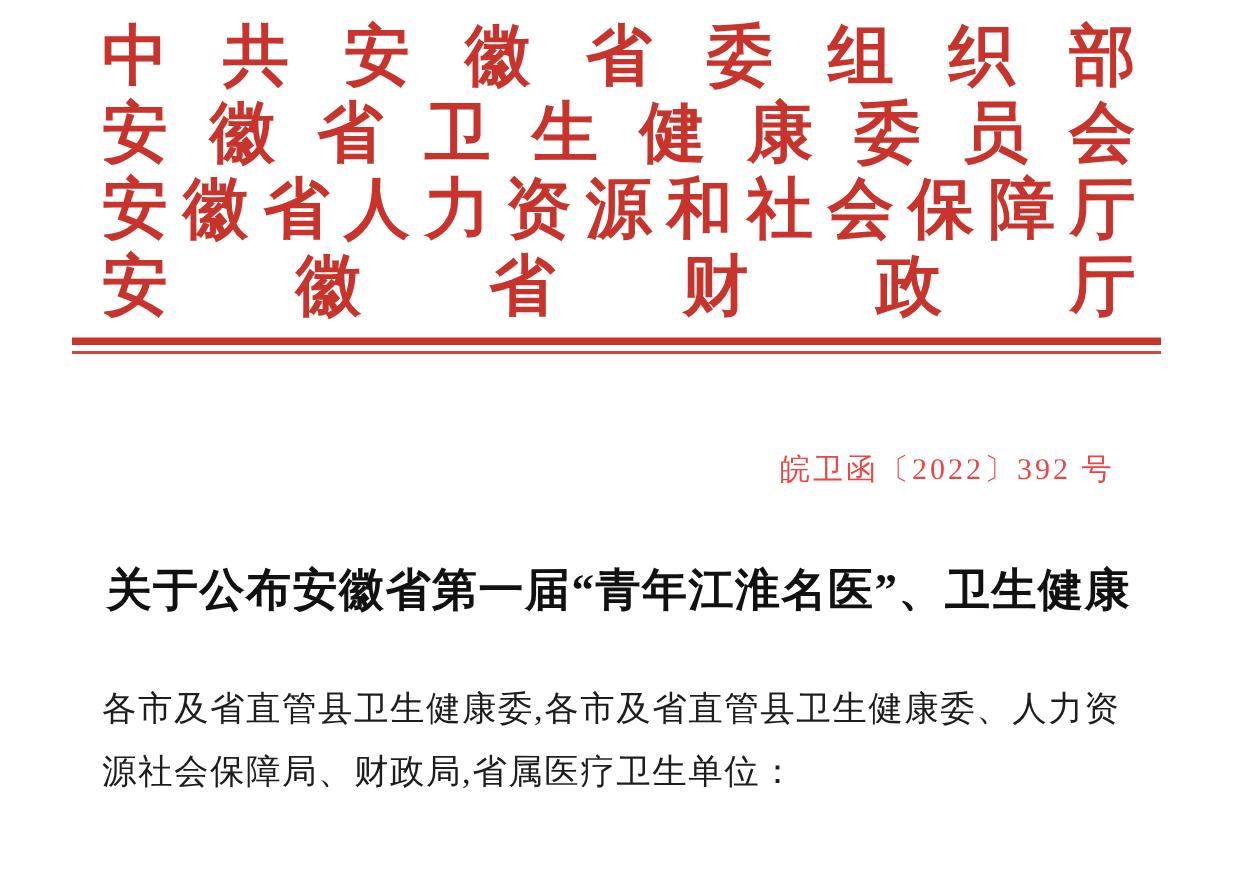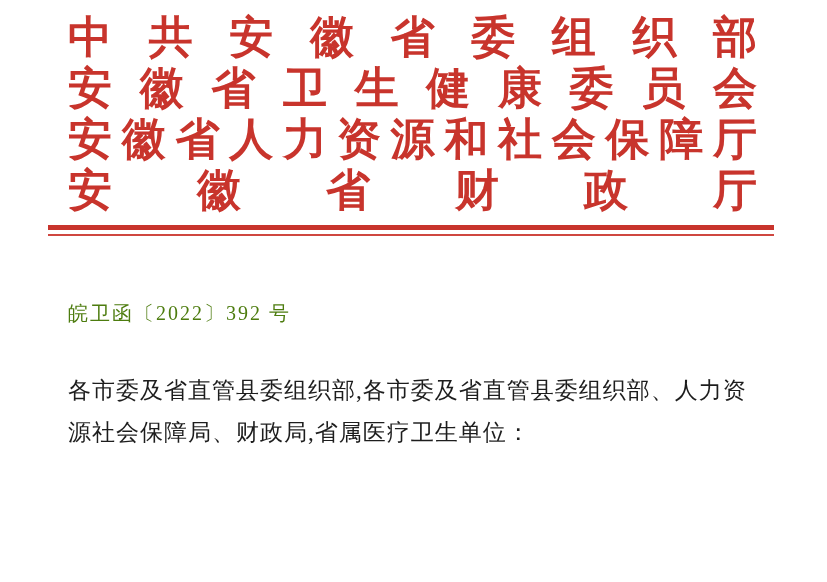--- a/index.html
+++ b/index.html
@@ -45,26 +45,26 @@
   }
   .divider .thin {
     height: 2px;
     margin-top: 4px;
     background: #cf4740;
   }
 
   
   .doc-number {
     margin-top: 64px;
-    text-align: left;
+    text-align: right;
     padding-right: 14px;
     font-size: 20px;
     line-height: 26px;
     letter-spacing: 2px;
-    color: #4d7c0f;
+    color: #ef4444;
   }
 
   
   .doc-title {
     margin: 44px 0 0 0;
     text-align: center;
     font-size: 30px;
     line-height: 48px;
     font-weight: 700;
     letter-spacing: 1px;
@@ -139,21 +139,22 @@
     </header>
 
     <div class="divider">
       <div class="thick"></div>
       <div class="thin"></div>
     </div>
 
     <div class="doc-number">皖卫函〔2022〕392 号</div>
 
     <h1 class="doc-title">
+      <span class="title-line">关于公布安徽省第一届“青年江淮名医”、卫生健康</span>
     </h1>
 
     <div class="body-text">
-      <span class="body-line">各市委及省直管县委组织部,各市委及省直管县委组织部、人力资</span>
+      <span class="body-line">各市及省直管县卫生健康委,各市及省直管县卫生健康委、人力资</span>
       <span class="body-line">源社会保障局、财政局,省属医疗卫生单位：</span>
     </div>
 
   </div>
 </div>
 
 </body></html>

